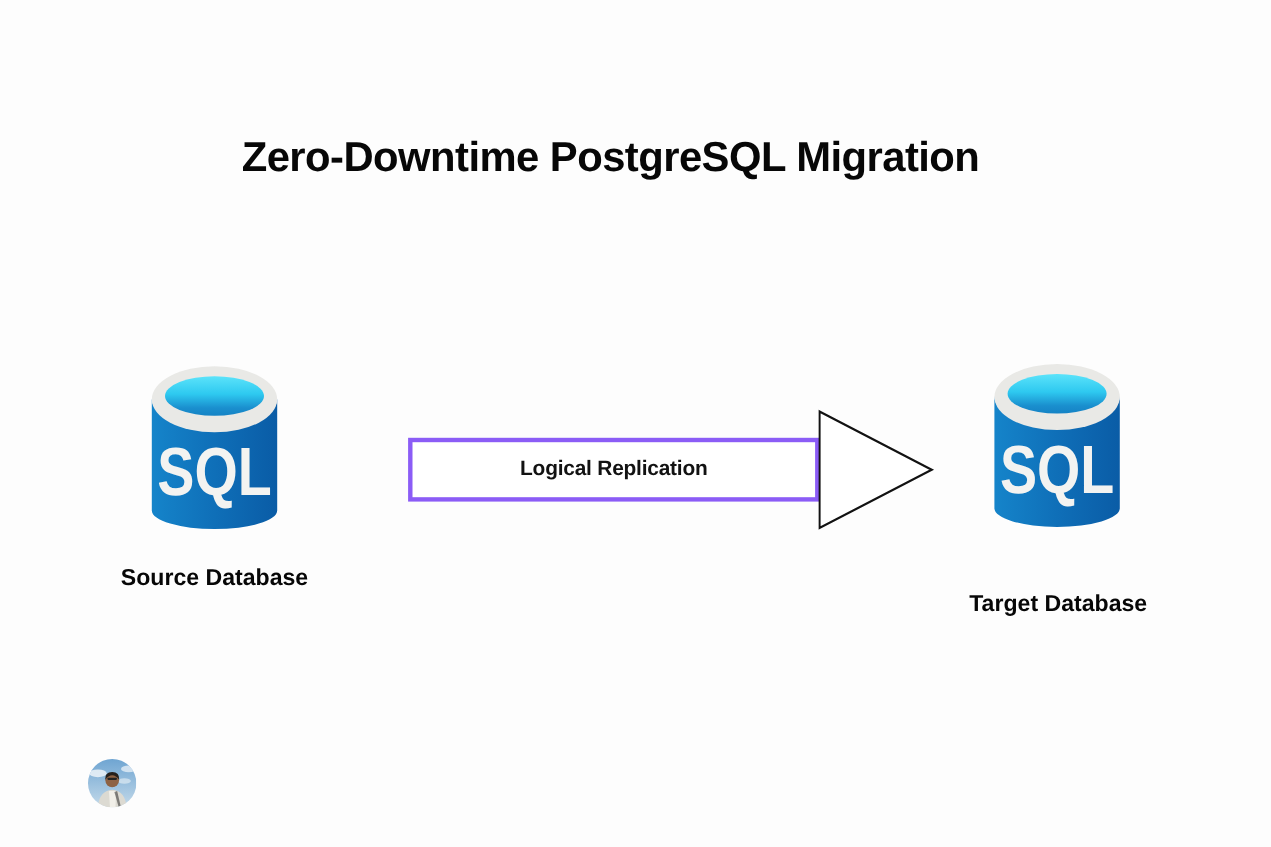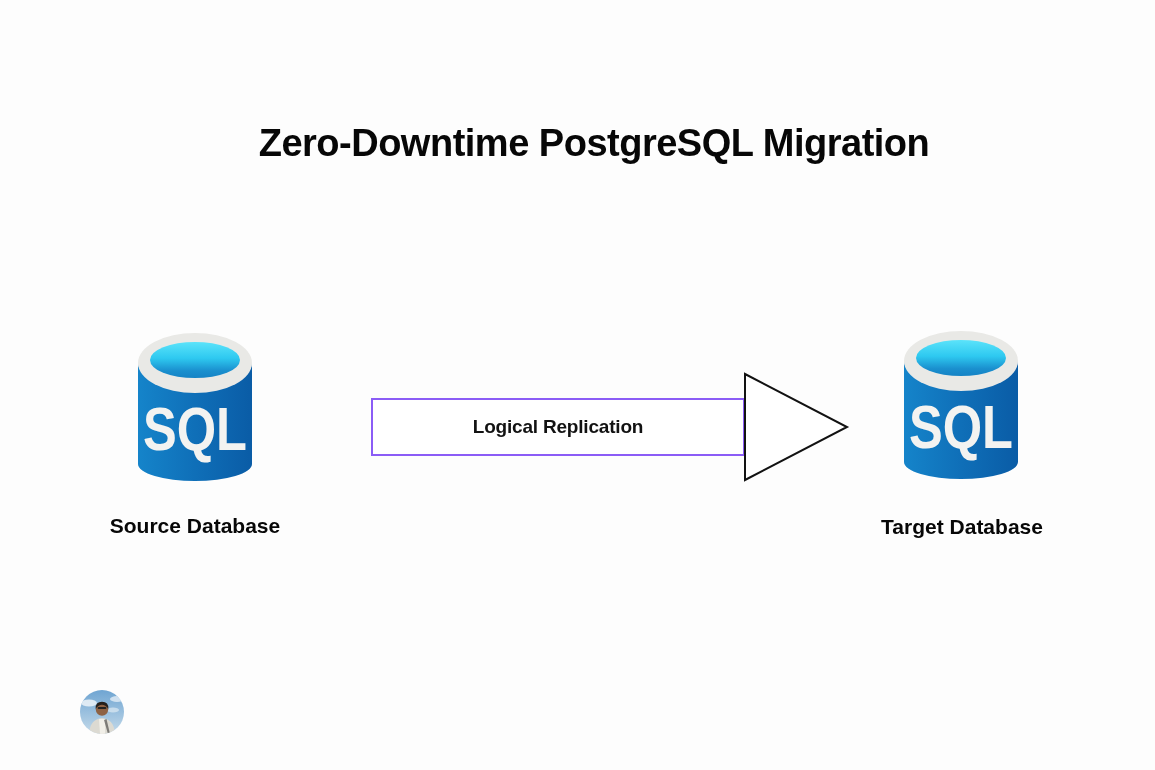--- a/index.html
+++ b/index.html
@@ -7,36 +7,36 @@
     width: 1155px; height: 770px;
     background: #FDFDFD;
     font-family: "Liberation Sans", sans-serif;
     position: relative; overflow: hidden;
     color: #0A0A0A;
   }
   .title {
     position: absolute; top: 121px; left: 0; width: 1110px;
     text-align: center;
     font-weight: 700; font-size: 38px; line-height: 45px;
-    letter-spacing: -0.5px; color: #070707; padding-left: 39px;
+    letter-spacing: -0.5px; color: #070707;
   }
   .db-icon { position: absolute; width: 116px; height: 150px; }
   .db-icon.source { left: 137px; top: 332px; }
   .db-icon.target { left: 903px; top: 330px; }
   .db-label {
     position: absolute; width: 260px; text-align: center;
     font-size: 21px; font-weight: 700; color: #070707;
   }
   .db-label.source { left: 65px;  top: 514px; text-align: center; }
-  .db-label.target { left: 832px; top: 515px; }
+  .db-label.target { left: 832px; top: 537px; }
   .arrow-body {
     position: absolute; left: 371px; top: 398px;
     width: 374px; height: 58px;
     background: #FFFFFF;
-    border: 2px solid #8b5cf6; box-sizing: border-box;
+    border: 4px solid #8b5cf6; box-sizing: border-box;
     display: flex; align-items: center; justify-content: center;
   }
   .arrow-label {
     font-size: 19px; font-weight: 700; color: #121212;
     letter-spacing: -0.2px;
   }
   .arrow-head { position: absolute; left: 744px; top: 372px; width: 106px; height: 110px; }
   .footer {
     position: absolute; left: 80px; top: 690px;
     display: flex; align-items: center; gap: 13px;

